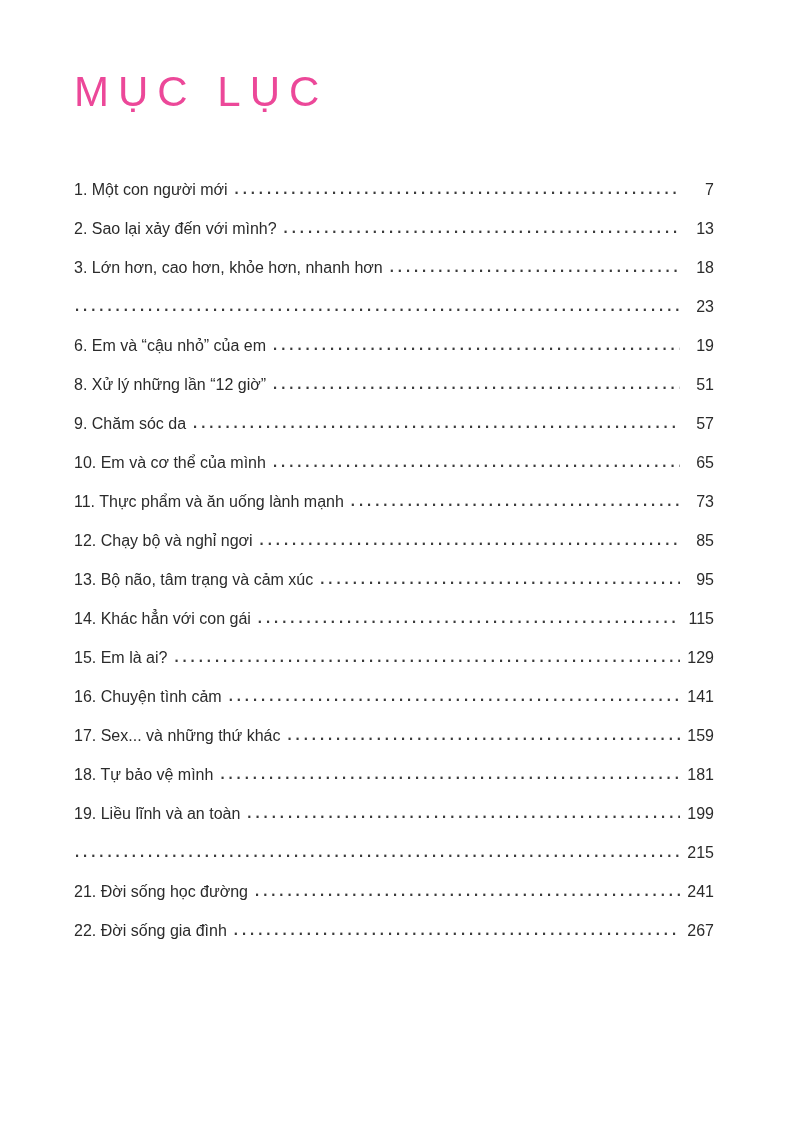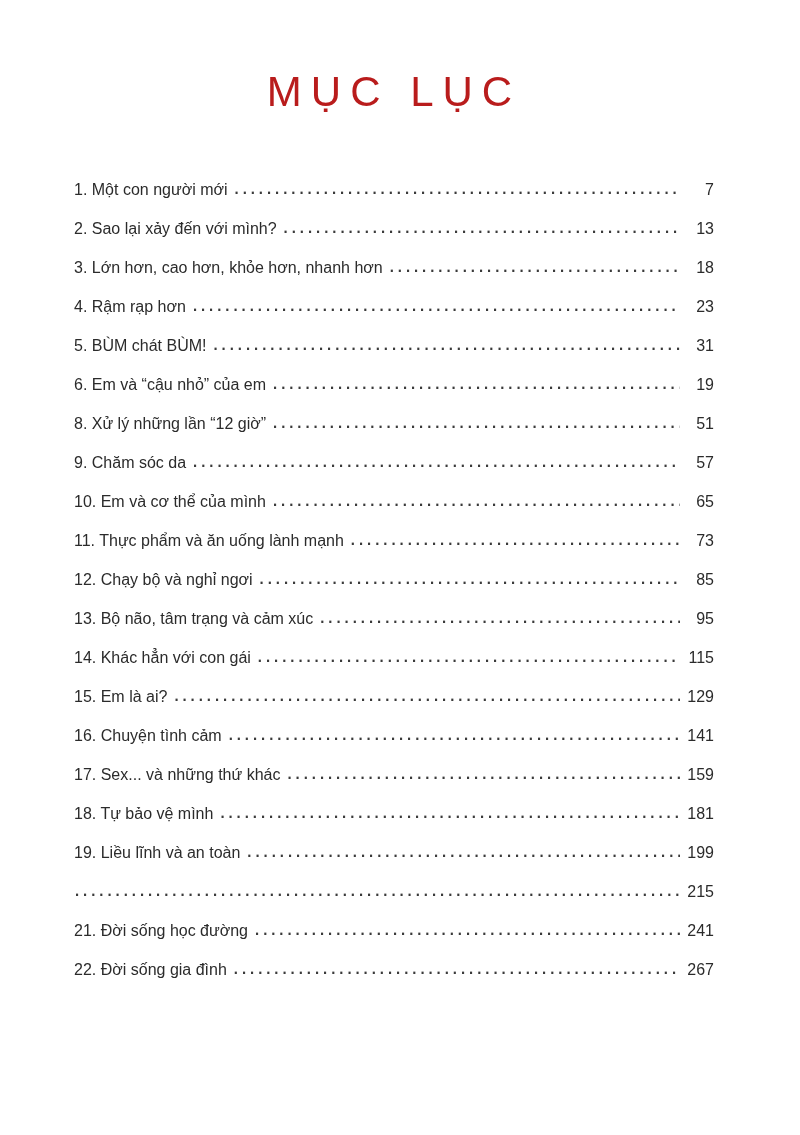--- a/index.html
+++ b/index.html
@@ -14,25 +14,25 @@
     margin: 0 auto;
     background: #ffffff;
     box-sizing: border-box;
     padding: 68px 86px 0 74px;
     font-family: "Liberation Sans", sans-serif;
     color: #2b2b2b;
     overflow: hidden;
   }
   .title {
     margin: 0 0 52px 0;
-    text-align: center;
+    text-align: left;
     font-size: 42px;
     font-weight: 300;
     letter-spacing: 9px;
-    color: #b91c1c;
+    color: #ec4899;
   }
   .entries {
     display: block;
   }
   .entry {
     display: flex;
     align-items: baseline;
     height: 39px;
     font-size: 16px;
     line-height: 39px;
@@ -77,28 +77,22 @@
         <span class="label">2. Sao lại xảy đến với mình?</span>
         <span class="dots"></span>
         <span class="pagenum">13</span>
       </div>
       <div class="entry">
         <span class="label">3. Lớn hơn, cao hơn, khỏe hơn, nhanh hơn</span>
         <span class="dots"></span>
         <span class="pagenum">18</span>
       </div>
       <div class="entry">
-        <span class="label">4. Rậm rạp hơn</span>
         <span class="dots"></span>
         <span class="pagenum">23</span>
-      </div>
-      <div class="entry">
-        <span class="label">5. BÙM chát BÙM!</span>
-        <span class="dots"></span>
-        <span class="pagenum">31</span>
       </div>
       <div class="entry">
         <span class="label">6. Em và “cậu nhỏ” của em</span>
         <span class="dots"></span>
         <span class="pagenum">19</span>
       </div>
       <div class="entry">
         <span class="label">8. Xử lý những lần “12 giờ”</span>
         <span class="dots"></span>
         <span class="pagenum">51</span>

